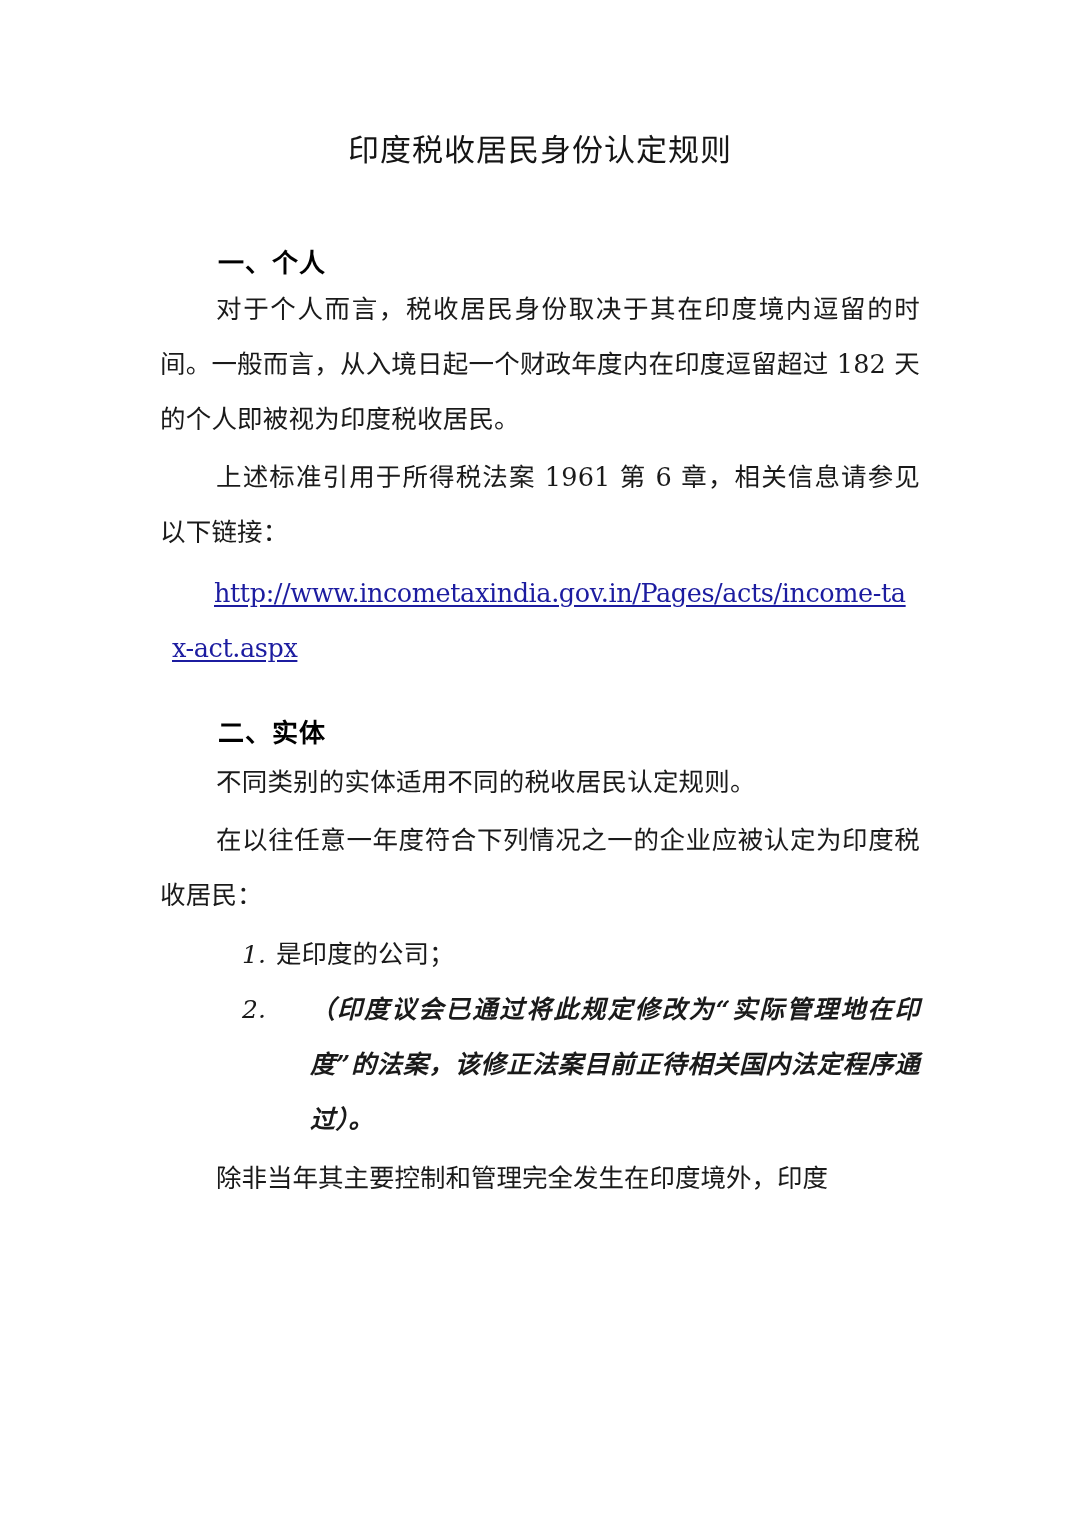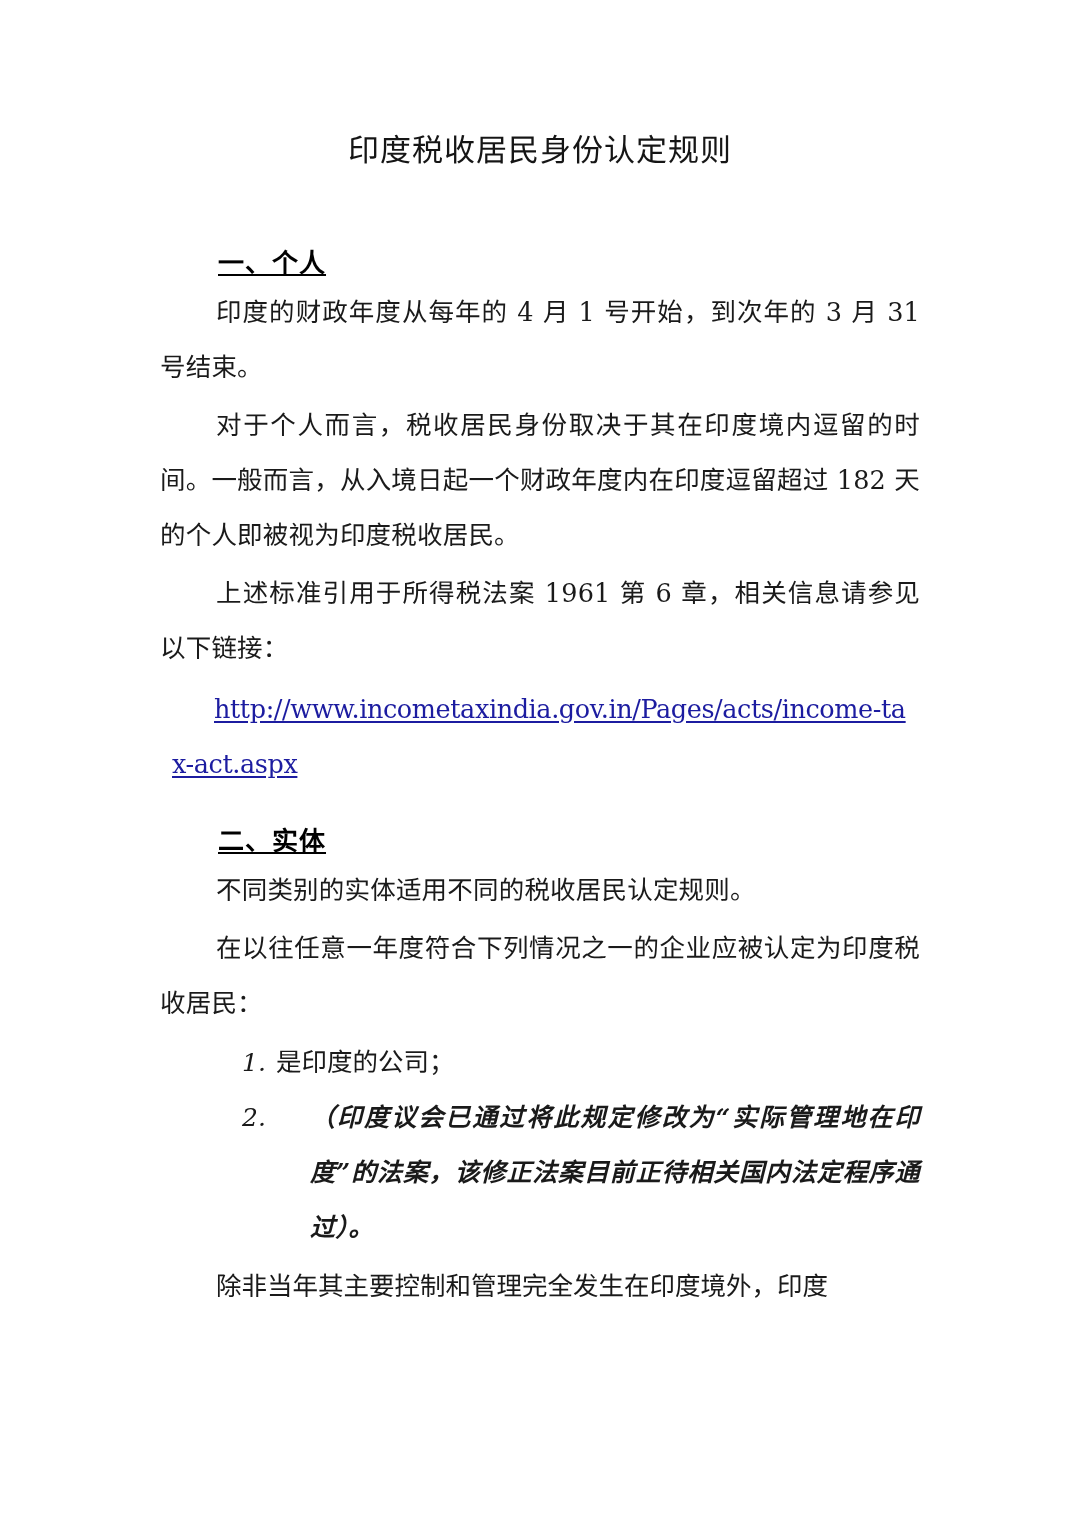--- a/index.html
+++ b/index.html
@@ -43,29 +43,28 @@
 
   
   .section-heading {
     font-size: 26px;
     font-weight: bold;
     letter-spacing: 1px;
     margin: 0;
     padding-left: 58px;
     color: #000000;
     font-family: "DejaVu Sans", "Liberation Sans", sans-serif;
-    text-decoration: underline;
   }
 
   .section-heading.first {
     margin-top: 73px;
   }
 
   .section-heading.second {
-    margin-top: 28px;
+    margin-top: 36px;
   }
 
   
   .para {
     font-size: 25.5px;
     line-height: 55px;
     margin: 0;
     text-align: justify;
     text-justify: inter-ideograph;
     text-indent: 56px;
@@ -153,21 +152,20 @@
 </head>
 <body>
 
 <div class="page">
   <div class="content">
 
     <div class="doc-title">印度税收居民身份认定规则</div>
 
     <div class="section-heading first">一、个人</div>
 
-    <p class="para after-heading">印度的财政年度从每年的 4 月 1 号开始，到次年的 3 月 31 号结束。</p>
 
     <p class="para tight">对于个人而言，税收居民身份取决于其在印度境内逗留的时间。一般而言，从入境日起一个财政年度内在印度逗留超过 182 天的个人即被视为印度税收居民。</p>
 
     <p class="para tight">上述标准引用于所得税法案 1961 第 6 章，相关信息请参见以下链接：</p>
 
     <p class="link-para">
       <a class="doc-link" href="#" style="color: rgb(28, 28, 160);">http://www.incometaxindia.gov.in/Pages/acts/income-tax-act.aspx</a>
     </p>
 
     <div class="section-heading second">二、实体</div>

